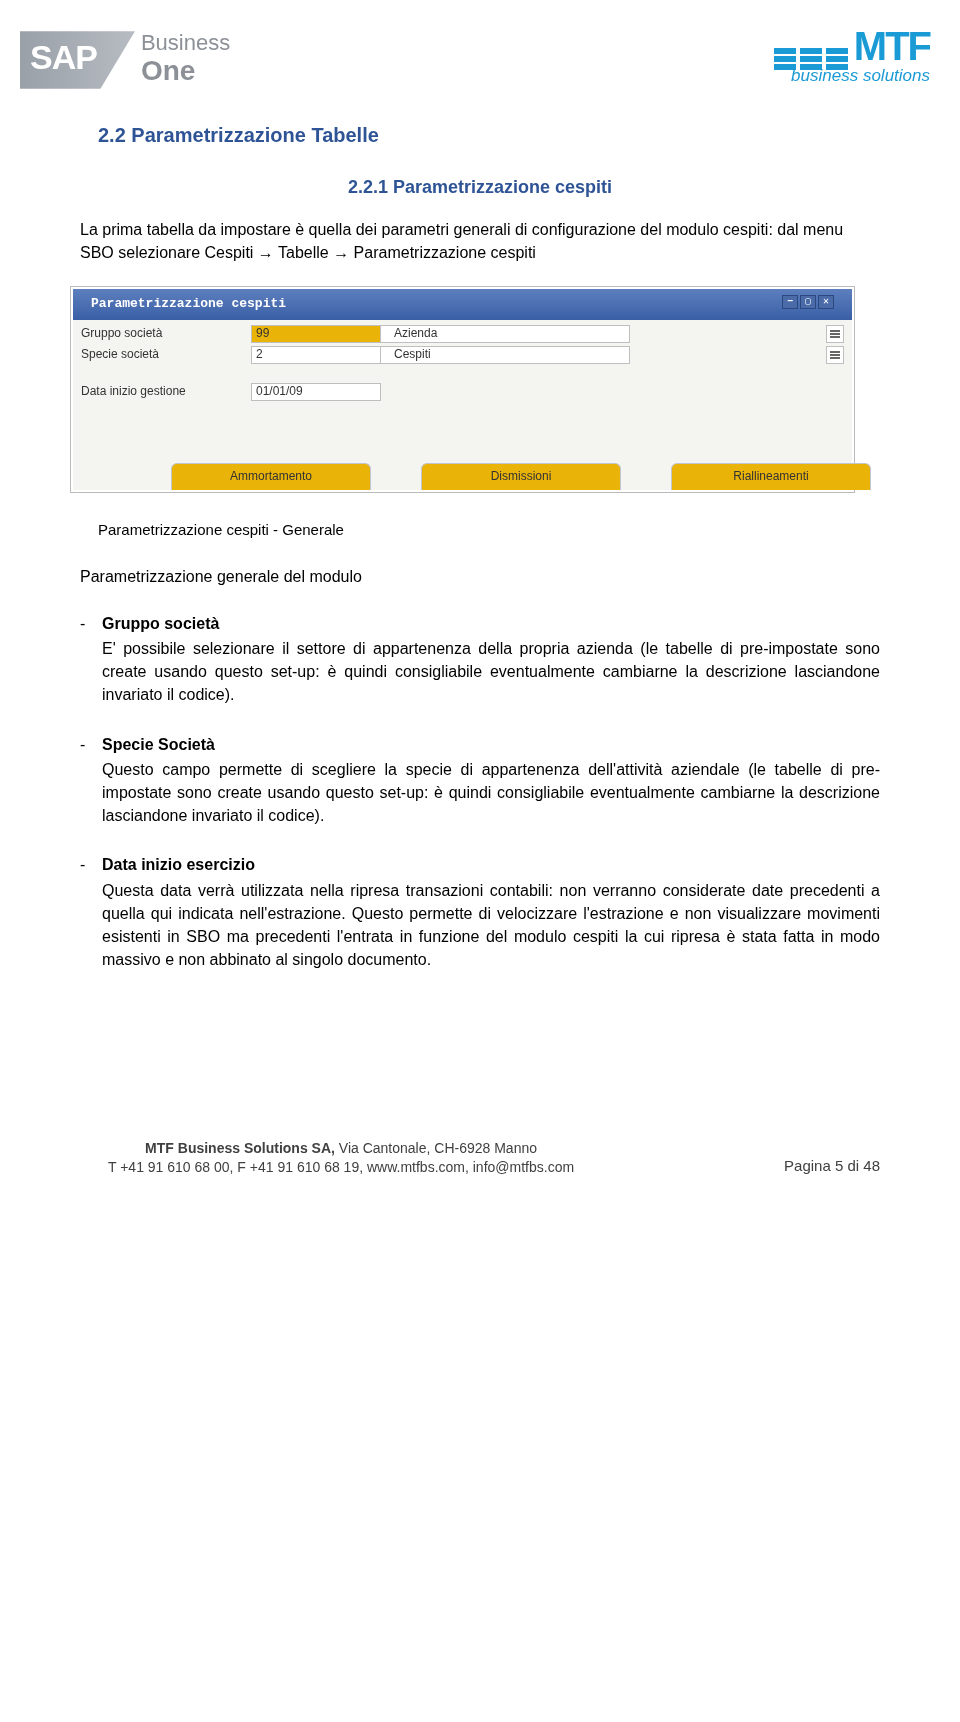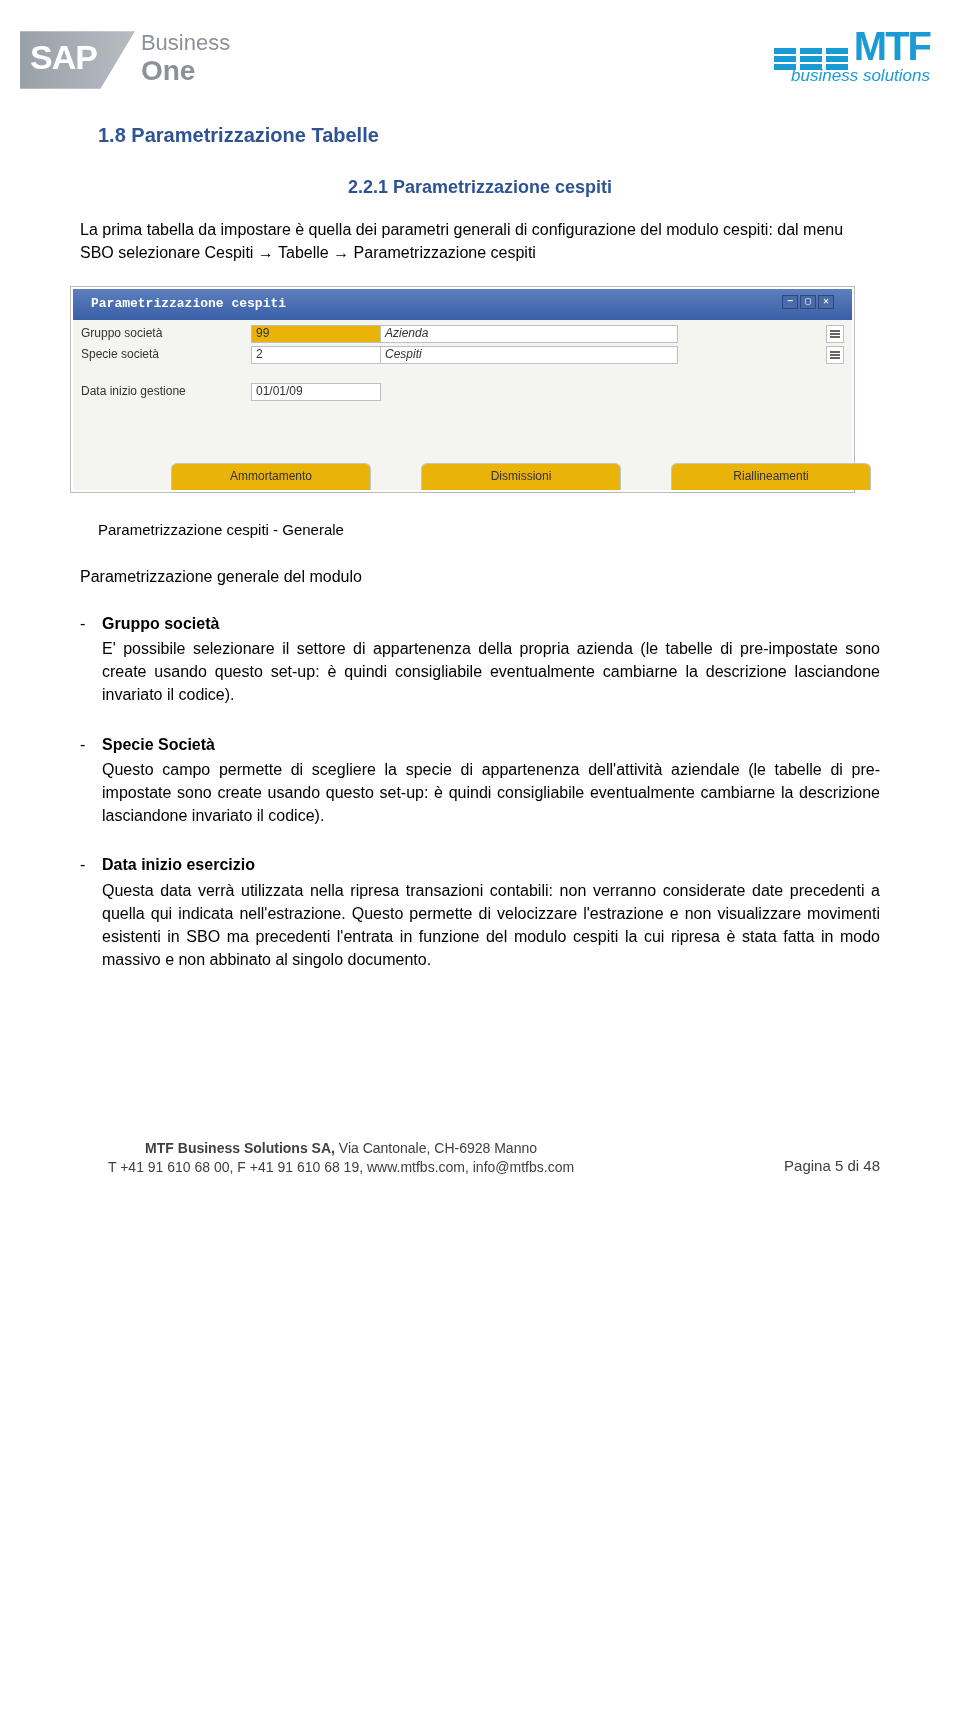--- a/index.html
+++ b/index.html
@@ -60,22 +60,22 @@
   }
   .shot-body { background:#f4f4f0; padding: 4px 8px 0 8px; font-size:12px; color:#333; }
   .form-row { display:flex; align-items:center; height:20px; margin-bottom:1px; }
   .form-row .lbl { width:170px; }
   .form-row .fld {
     width:130px; background:#fff; border:1px solid #bfbfbf; height:18px;
     padding: 0 4px; display:flex; align-items:center;
   }
   .form-row .fld.yellow { background:#eab308; }
   .form-row .desc {
-    width:298px; background:#fff; border:1px solid #bfbfbf; height:18px;
-    padding:0 4px; display:flex; align-items:center; margin-left:-1px;font-style:italic;
+    width:250px; background:#fff; border:1px solid #bfbfbf; height:18px;
+    padding:0 13px; display:flex; align-items:center; margin-left:-1px;
   }
   .form-row .end-icon {
     margin-left:auto; width:18px; height:18px; border:1px solid #bfbfbf;
     display:flex; align-items:center; justify-content:center; background:#fff;
   }
   .form-row .end-icon span { width:10px; height:2px; background:#666; box-shadow:0 -3px 0 #666,0 3px 0 #666; }
   .spacer { height:16px; }
   .tabs-row {
     display:flex; gap:50px; margin-top:60px; padding:0 40px 0 90px;
     border-top:1px solid transparent; height:28px;
@@ -134,21 +134,21 @@
               <i></i>
               <i></i>
             </span>
         </div>
         <div class="mtf-word">MTF</div>
       </div>
       <div class="mtf-sub">business solutions</div>
     </div>
   </div>
 
-  <h2 class="sec">1.8  Parametrizzazione Tabelle</h2>
+  <h2 class="sec">2.2  Parametrizzazione Tabelle</h2>
   <h3 class="subsec">2.2.1 Parametrizzazione cespiti</h3>
   <p class="intro">La prima tabella da impostare è quella dei parametri generali di configurazione del modulo cespiti: dal menu SBO selezionare Cespiti → Tabelle → Parametrizzazione cespiti</p>
 
   <div class="shot-wrap">
     <div class="shot-header">
       <span>Parametrizzazione cespiti</span>
       <div class="win-icons">
         <span>−</span>
         <span>▢</span>
         <span>✕</span>

